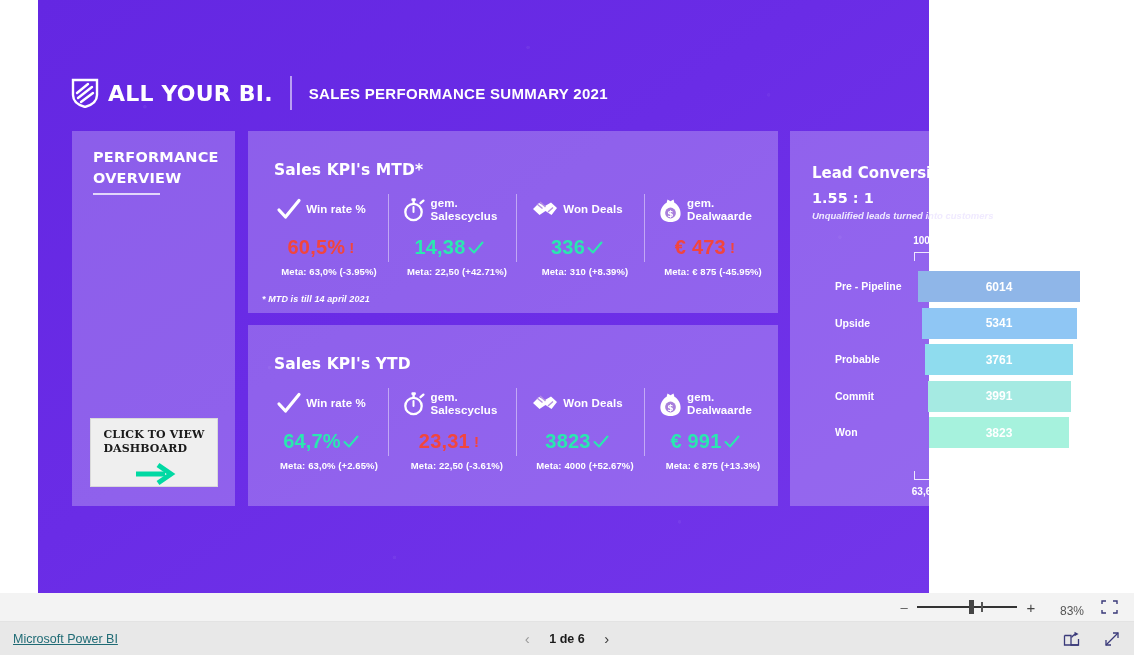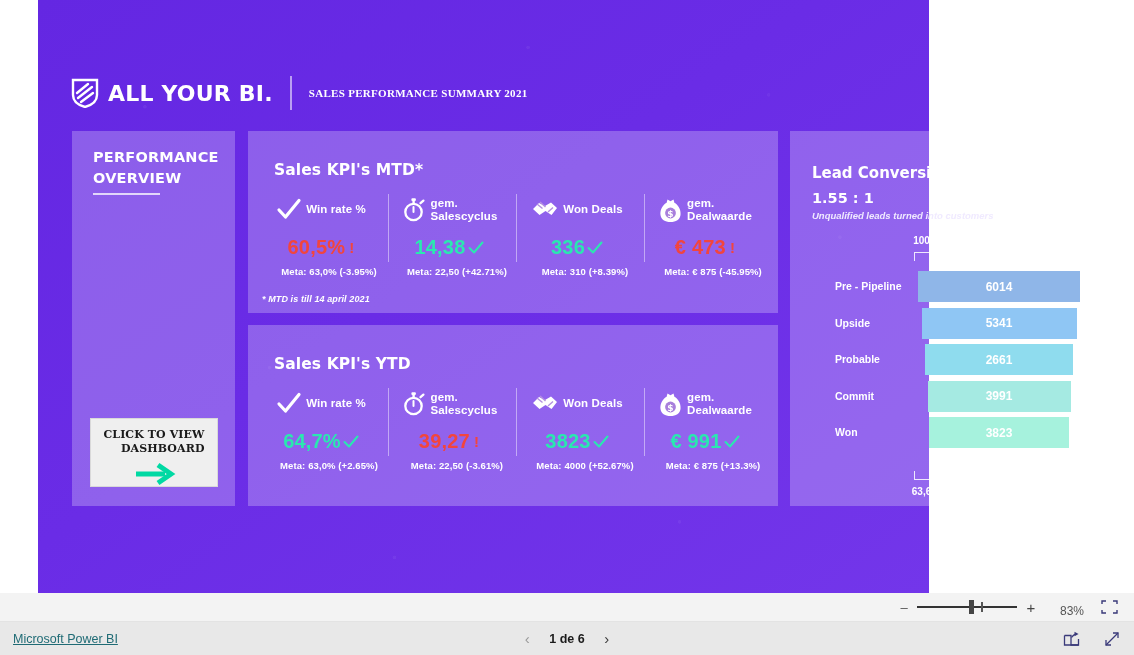--- a/index.html
+++ b/index.html
@@ -30,22 +30,22 @@
 
   
   #header { position: absolute; left: 33px; top: 70px; height: 46px; display: flex; align-items: center; }
   #logo-mark { width: 28px; height: 30px; margin-right: 9px; flex: 0 0 auto; }
   #brand-name {
     color: #ffffff; font-size: 22px; font-weight: 800; letter-spacing: .2px;
     font-family: "DejaVu Sans", sans-serif;
   }
   #header-divider { width: 2px; height: 34px; background: rgba(255,255,255,.55); margin: 0 17px; }
   #report-title {
-    color: #ffffff; font-size: 11px; font-weight: 800; letter-spacing: .3px;
-    font-family: Liberation Serif, serif;
+    color: #ffffff; font-size: 15px; font-weight: 800; letter-spacing: .3px;
+    font-family: Liberation Sans, sans-serif;
   }
 
   
   .panel { position: absolute; background: rgba(255,255,255,.25); }
 
   
   #panel-overview { left: 34px; top: 131px; width: 163px; height: 375px; }
   #overview-title {
     position: absolute; left: 21px; top: 16px; width: 130px;
     color: #ffffff; font-size: 14.5px; font-weight: 800; line-height: 21px;
@@ -54,21 +54,21 @@
   }
   #overview-rule { position: absolute; left: 21px; top: 62px; width: 67px; height: 2px; background: rgba(255,255,255,.75); }
   #cta-button {
     position: absolute; left: 18px; top: 287px; width: 128px; height: 69px;
     background: #efefef; border: 1px solid #d9d9d9;
     display: flex; flex-direction: column; align-items: center; justify-content: flex-start;
     padding-top: 9px; cursor: pointer;
   }
   #cta-label {
     color: #1a1a1a; font-size: 11px; font-weight: 700; line-height: 14px;
-    text-align: right; white-space: pre-line; letter-spacing: .1px;
+    text-align: left; white-space: pre-line; letter-spacing: .1px;
     font-family: "DejaVu Serif", serif;
   }
   #cta-arrow { margin-top: 6px; }
 
   
   #panel-mtd { left: 210px; top: 131px; width: 530px; height: 182px; }
   #panel-ytd { left: 210px; top: 325px; width: 530px; height: 181px; }
 
   .kpi-heading {
     position: absolute; left: 26px; top: 30px;
@@ -294,21 +294,21 @@
                   <circle cx="12.5" cy="15" r="8.2" fill="none" stroke="white" stroke-width="2.3"></circle>
                   <path d="M12.5 15 V10" stroke="white" stroke-width="2" stroke-linecap="round"></path>
                   <rect x="10.4" y="1.3" width="4.5" height="2.6" rx="1" fill="white"></rect>
                   <rect x="11.4" y="3.4" width="2.4" height="3.4" fill="white"></rect>
                   <path d="M19.5 6.2 L22.4 3.6" stroke="white" stroke-width="2.3" stroke-linecap="round"></path>
                 </svg>
               </span>
               <span class="kpi-name">gem.<br>Salescyclus</span>
             </div>
             <div class="kpi-value" style="color:#f2453d">
-              <span>39,27</span>
+              <span>23,31</span>
               <span class="flag" style="color:#f2453d">!</span>
             </div>
             <div class="kpi-meta">Meta: 22,50 (-3.61%)</div>
           </div>
           <div class="kpi-cell">
             <div class="kpi-head">
               <span>
                 <svg class="kpi-icon" width="28" height="24" viewBox="0 0 28 24">
                   <path d="M2 11 L8 5 L14 8 L20 4.5 L26 10 L20.5 17 L14.5 13 L8.5 17 Z" fill="white"></path>
                   <path d="M6 6 L11.5 10.5" stroke="#b490e0" stroke-width="1.4"></path>
@@ -366,21 +366,21 @@
             </div>
             <div class="funnel-row">
               <span class="funnel-label">Upside</span>
               <div class="funnel-bar" style="left:108.5px; width:155px; background:#8fc6f4">
                 <span>5341</span>
               </div>
             </div>
             <div class="funnel-row">
               <span class="funnel-label">Probable</span>
               <div class="funnel-bar" style="left:112px; width:148px; background:#8fdcee">
-                <span>2661</span>
+                <span>3761</span>
               </div>
             </div>
             <div class="funnel-row">
               <span class="funnel-label">Commit</span>
               <div class="funnel-bar" style="left:114.5px; width:143px; background:#a5eae2">
                 <span>3991</span>
               </div>
             </div>
             <div class="funnel-row">
               <span class="funnel-label">Won</span>

